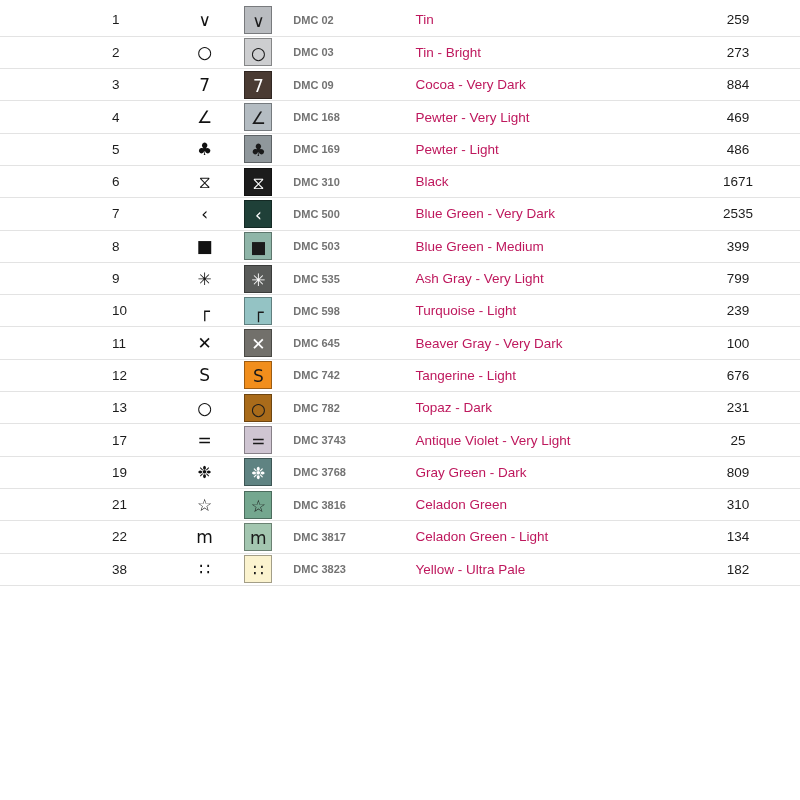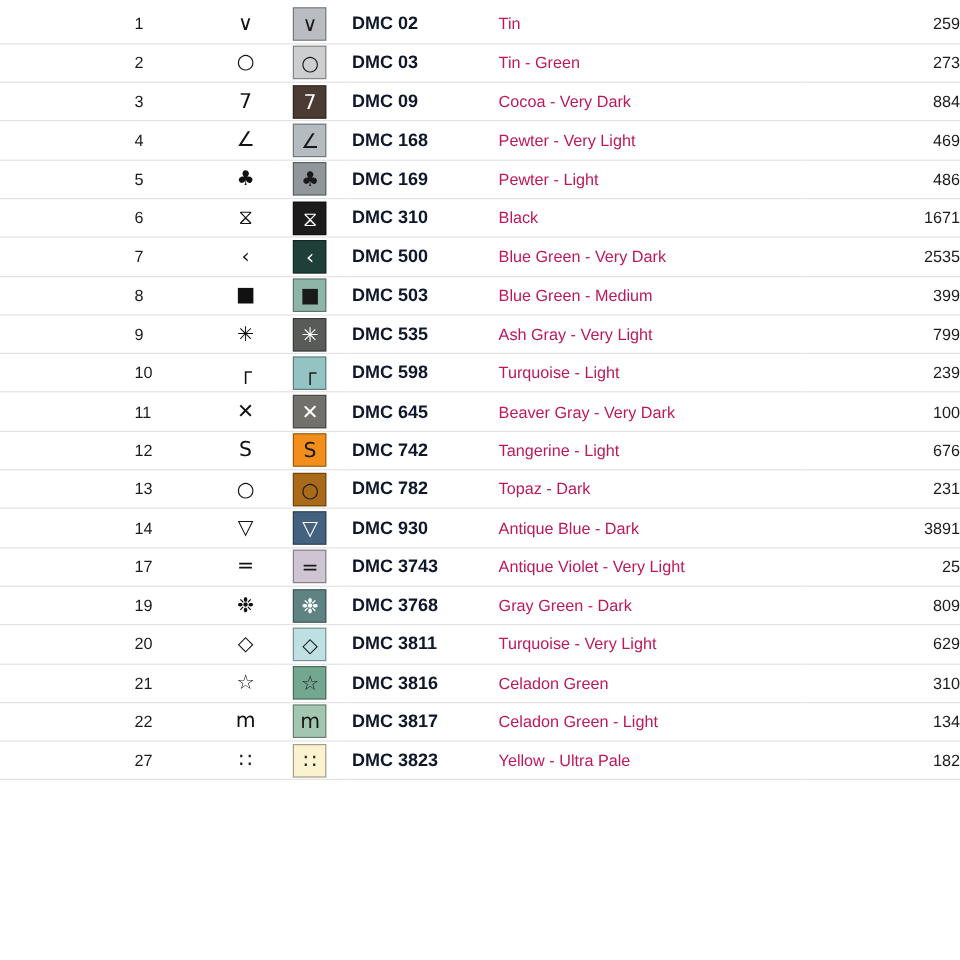--- a/index.html
+++ b/index.html
@@ -44,36 +44,36 @@
   .col-sym {
     width: 48px;
     text-align: center;
   }
   .col-swatch {
     width: 56px;
     text-align: center;
   }
   .col-code {
     width: 118px;
-    font-size: 15px;
-    color: #0f172a;
+    font-size: 11px;
+    color: #737373;
     padding-left: 6px !important;
     font-weight: 600;
   }
   .col-name {
     width: 248px;
     font-size: 13.5px;
     color: #be185d;
     padding-left: 0 !important;
   }
   .col-count {
     width: 120px;
     font-size: 13.5px;
     color: #1c1c1c;
-    text-align: right;
+    text-align: center;
     padding-left: 4px !important;
   }
   .sym-plain {
     display: inline-block;
     width: 26px;
     height: 26px;
     line-height: 26px;
     text-align: center;
     font-size: 17px;
     color: #111111;
@@ -103,21 +103,21 @@
           <td class="col-swatch"><span class="swatch" style="background: rgb(185, 188, 192); color: rgb(26, 26, 26);">∨</span></td>
           <td class="col-code">DMC 02</td>
           <td class="col-name">Tin</td>
           <td class="col-count">259</td>
         </tr>
         <tr>
           <td class="col-index">2</td>
           <td class="col-sym"><span class="sym-plain">○</span></td>
           <td class="col-swatch"><span class="swatch" style="background: rgb(205, 206, 208); color: rgb(26, 26, 26);">○</span></td>
           <td class="col-code">DMC 03</td>
-          <td class="col-name">Tin - Green</td>
+          <td class="col-name">Tin - Bright</td>
           <td class="col-count">273</td>
         </tr>
         <tr>
           <td class="col-index">3</td>
           <td class="col-sym"><span class="sym-plain">7</span></td>
           <td class="col-swatch"><span class="swatch" style="background: rgb(74, 59, 51); color: rgb(255, 255, 255);">7</span></td>
           <td class="col-code">DMC 09</td>
           <td class="col-name">Cocoa - Very Dark</td>
           <td class="col-count">884</td>
         </tr>
@@ -195,69 +195,53 @@
         </tr>
         <tr>
           <td class="col-index">13</td>
           <td class="col-sym"><span class="sym-plain">○</span></td>
           <td class="col-swatch"><span class="swatch" style="background: rgb(169, 107, 26); color: rgb(26, 26, 26);">○</span></td>
           <td class="col-code">DMC 782</td>
           <td class="col-name">Topaz - Dark</td>
           <td class="col-count">231</td>
         </tr>
         <tr>
-          <td class="col-index">14</td>
-          <td class="col-sym"><span class="sym-plain">▽</span></td>
-          <td class="col-swatch"><span class="swatch" style="background: rgb(68, 98, 127); color: rgb(255, 255, 255);">▽</span></td>
-          <td class="col-code">DMC 930</td>
-          <td class="col-name">Antique Blue - Dark</td>
-          <td class="col-count">3891</td>
-        </tr>
-        <tr>
           <td class="col-index">17</td>
           <td class="col-sym"><span class="sym-plain">=</span></td>
           <td class="col-swatch"><span class="swatch" style="background: rgb(207, 197, 210); color: rgb(26, 26, 26);">=</span></td>
           <td class="col-code">DMC 3743</td>
           <td class="col-name">Antique Violet - Very Light</td>
           <td class="col-count">25</td>
         </tr>
         <tr>
           <td class="col-index">19</td>
           <td class="col-sym"><span class="sym-plain">❉</span></td>
           <td class="col-swatch"><span class="swatch" style="background: rgb(95, 131, 130); color: rgb(255, 255, 255);">❉</span></td>
           <td class="col-code">DMC 3768</td>
           <td class="col-name">Gray Green - Dark</td>
           <td class="col-count">809</td>
         </tr>
         <tr>
-          <td class="col-index">20</td>
-          <td class="col-sym"><span class="sym-plain">◇</span></td>
-          <td class="col-swatch"><span class="swatch" style="background: rgb(191, 224, 227); color: rgb(26, 26, 26);">◇</span></td>
-          <td class="col-code">DMC 3811</td>
-          <td class="col-name">Turquoise - Very Light</td>
-          <td class="col-count">629</td>
-        </tr>
-        <tr>
           <td class="col-index">21</td>
           <td class="col-sym"><span class="sym-plain">☆</span></td>
           <td class="col-swatch"><span class="swatch" style="background: rgb(116, 167, 143); color: rgb(26, 26, 26);">☆</span></td>
           <td class="col-code">DMC 3816</td>
           <td class="col-name">Celadon Green</td>
           <td class="col-count">310</td>
         </tr>
         <tr>
           <td class="col-index">22</td>
           <td class="col-sym"><span class="sym-plain">m</span></td>
           <td class="col-swatch"><span class="swatch" style="background: rgb(163, 198, 176); color: rgb(26, 26, 26);">m</span></td>
           <td class="col-code">DMC 3817</td>
           <td class="col-name">Celadon Green - Light</td>
           <td class="col-count">134</td>
         </tr>
         <tr>
-          <td class="col-index">27</td>
+          <td class="col-index">38</td>
           <td class="col-sym"><span class="sym-plain">∷</span></td>
           <td class="col-swatch"><span class="swatch" style="background: rgb(251, 243, 207); color: rgb(26, 26, 26);">∷</span></td>
           <td class="col-code">DMC 3823</td>
           <td class="col-name">Yellow - Ultra Pale</td>
           <td class="col-count">182</td>
         </tr>
       </tbody>
   </table>
 </div>
 

